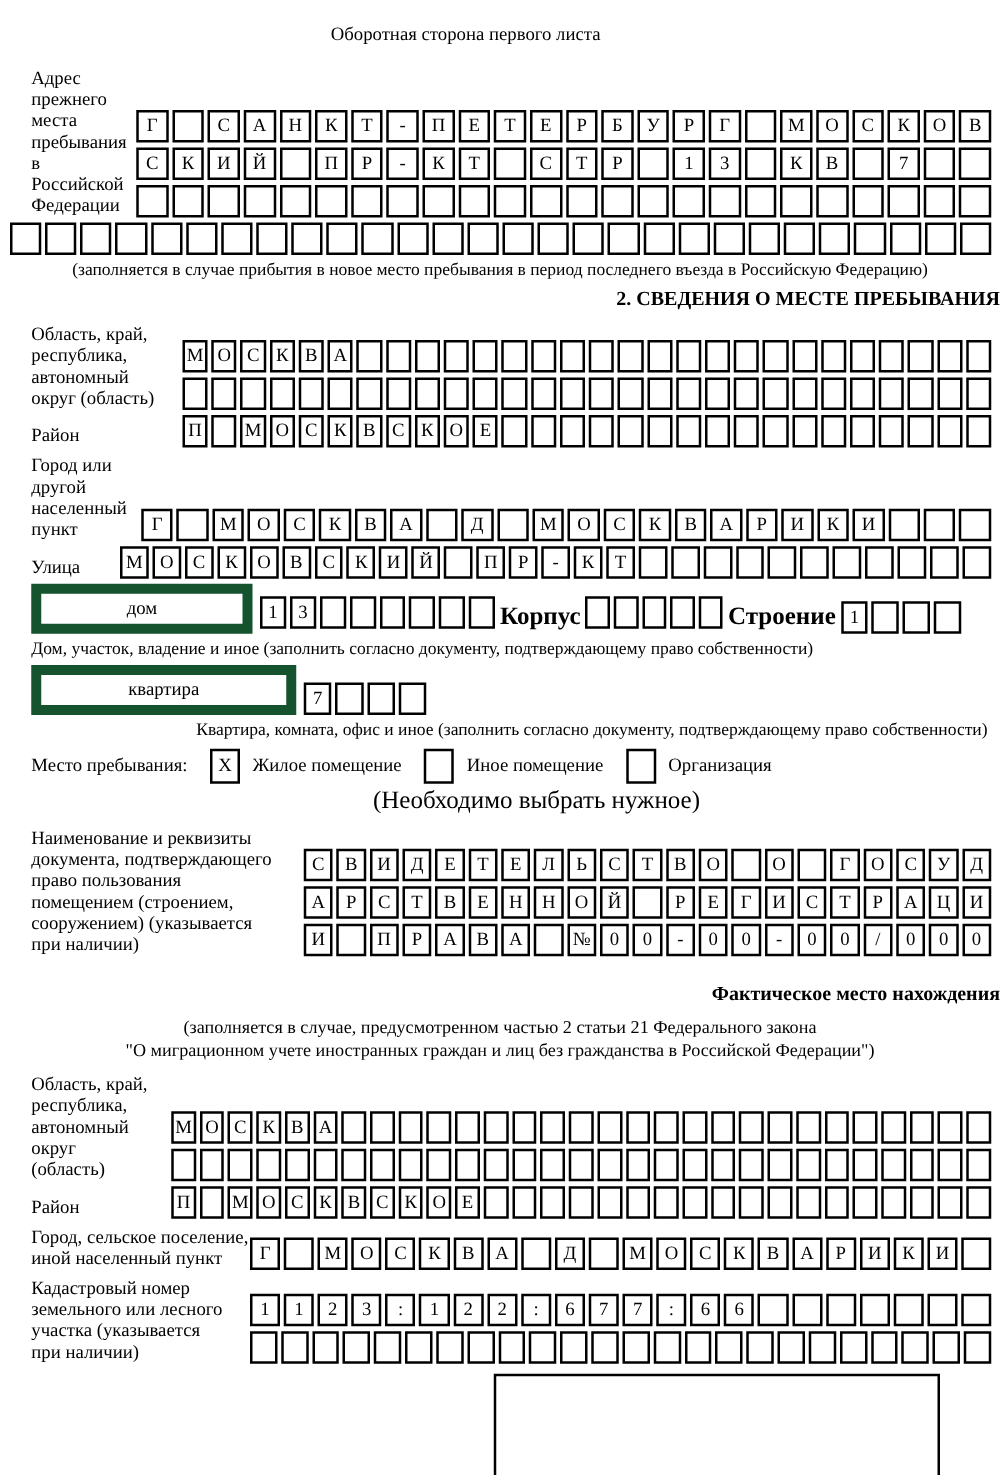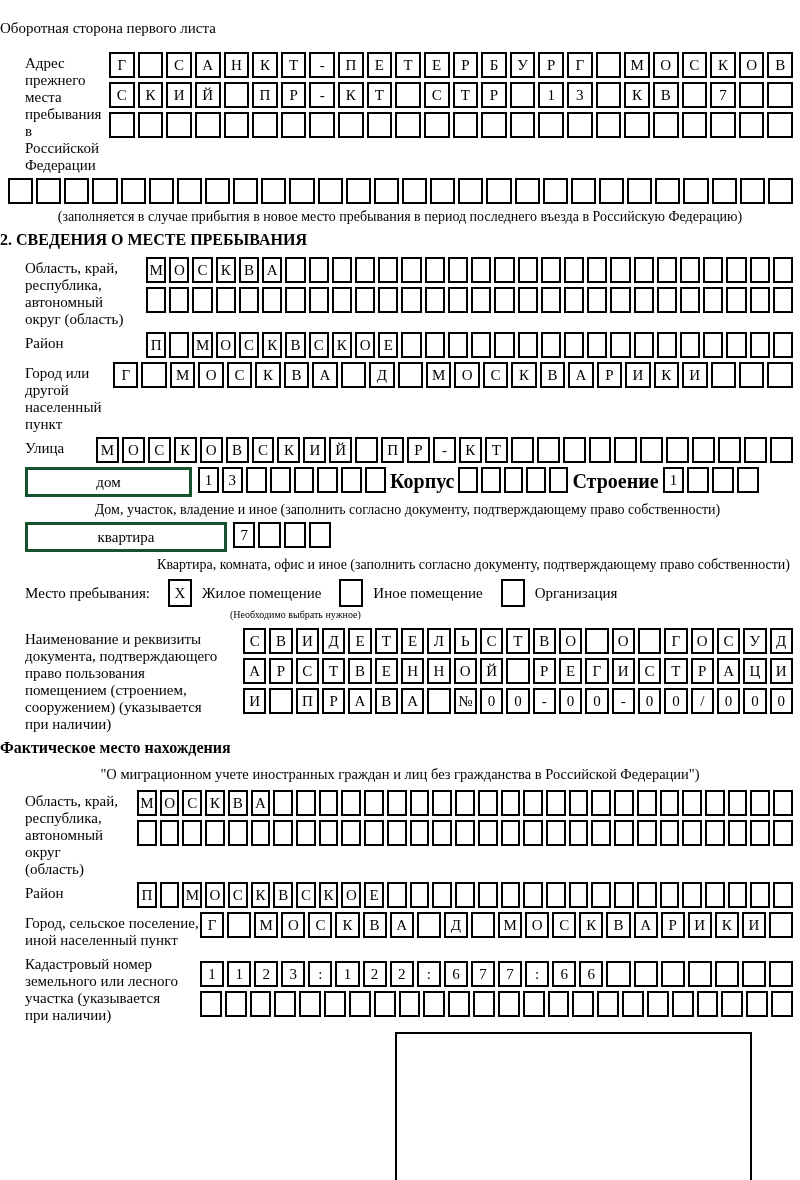--- a/index.html
+++ b/index.html
@@ -1,46 +1,46 @@
 <!DOCTYPE html>
 <html><head>
 <meta charset="utf-8">
 <style>
   html,body{margin:0;padding:0;}
   body{
     width:800px;height:1180px;overflow:hidden;background:#ffffff;color:#000;
     font-family:"Liberation Serif","DejaVu Serif",serif;
   }
-  .top-note{ text-align:left; padding:20px 55px 0 0; font-size:15px; height:20px; }
+  .top-note{ text-align:center; padding:20px 55px 0 0; font-size:15px; height:20px; }
   .spacer-sm{height:12px;}
-  .row{ display:flex; align-items:flex-start; margin:0 7px 4px 25px; }
+  .row{ display:flex; align-items:flex-end; margin:0 7px 4px 25px; }
   .lbl{ flex:none; font-size:15px; line-height:17px; white-space:pre-line; padding-top:3px; }
   .rows{ flex:1; min-width:0; }
   .cells{ display:flex; gap:3px; margin-bottom:4px; }
   .cells:last-child{ margin-bottom:0; }
   .cell{
     flex:1 1 0; min-width:0; height:22px; border:2px solid #000;
     display:flex; align-items:center; justify-content:center;
     font-size:15px; line-height:1; background:#fff;
   }
   .fullrow{ margin:0 7px 4px 8px; }
   .note{ font-size:14px; text-align:center; margin:2px 10px 4px 10px; line-height:17px; }
-  .sec-title{ font-weight:bold; font-size:16px; text-align:left; margin:6px 0 8px 0; }
+  .sec-title{ font-weight:bold; font-size:16px; text-align:right; margin:6px 0 8px 0; }
   .label-box{
-    border:3px solid #14532d; height:24px; display:flex; align-items:center; justify-content:center;
+    border:8px solid #14532d; height:24px; display:flex; align-items:center; justify-content:center;
     font-size:15px; background:#fff; flex:none;
   }
   .inline-lbl{ font-size:20px; line-height:28px; flex:none; padding:0 4px;font-weight:bold; }
   .cells-fixed{ flex:none; }
   .stay-row{ display:flex; align-items:center; margin:6px 7px 0 25px; font-size:15px; }
   .checkbox{
     width:20px; height:24px; border:2px solid #000; display:flex; align-items:center;
     justify-content:center; font-size:15px; flex:none; margin:0 10px 0 18px; background:#fff;
   }
-  .stay-note{ font-size:10px; margin:2px 0 8px 230px; width:330px; text-align:left; }
+  .stay-note{ font-size:20px; margin:2px 0 8px 230px; width:330px; text-align:right; }
   .fact-notes{ font-size:14.5px; text-align:center; line-height:19px; margin:0 20px 6px 20px; }
   .stamp-box{ margin:8px 0 6px 395px; width:353px; height:178px; border:2px solid #000; background:#fff; }
   .pt8{ padding-top:8px; }
 </style>
 </head>
 <body>
 
 <div class="top-note">Оборотная сторона первого листа</div>
 <div class="spacer-sm"></div>
 
@@ -352,21 +352,21 @@
       <div class="cell"></div>
     </div>
   <span class="inline-lbl" style="margin-left:0">Строение</span>
   <div class="cells cells-fixed" style="width:96px">
       <div class="cell">1</div>
       <div class="cell"></div>
       <div class="cell"></div>
       <div class="cell"></div>
     </div>
 </div>
-<div class="note" style="text-align:center;margin-left:25px">Дом, участок, владение и иное (заполнить согласно документу, подтверждающему право собственности)</div>
+<div class="note" style="text-align:left;margin-left:25px">Дом, участок, владение и иное (заполнить согласно документу, подтверждающему право собственности)</div>
 
 <div class="row">
   <div class="label-box" style="width:196px">квартира</div>
   <div class="cells cells-fixed" style="width:98px;margin-left:6px">
       <div class="cell">7</div>
       <div class="cell"></div>
       <div class="cell"></div>
       <div class="cell"></div>
     </div>
 </div>
@@ -456,22 +456,23 @@
         <div class="cell">0</div>
         <div class="cell">0</div>
         <div class="cell">/</div>
         <div class="cell">0</div>
         <div class="cell">0</div>
         <div class="cell">0</div>
       </div>
   </div>
 </div>
 
-<div class="sec-title" style="margin-top:6px">Фактическое место нахождения</div>
+<div class="sec-title" style="margin-top:22px">Фактическое место нахождения</div>
 <div class="fact-notes">
+  <div>(заполняется в случае, предусмотренном частью 2 статьи 21 Федерального закона</div>
   <div>"О миграционном учете иностранных граждан и лиц без гражданства в Российской Федерации")</div>
 </div>
 
 <div class="row">
   <div class="lbl" style="width:112px">Область, край,
 республика,
 автономный округ
 (область)</div>
   <div class="rows">
     <div class="cells">

